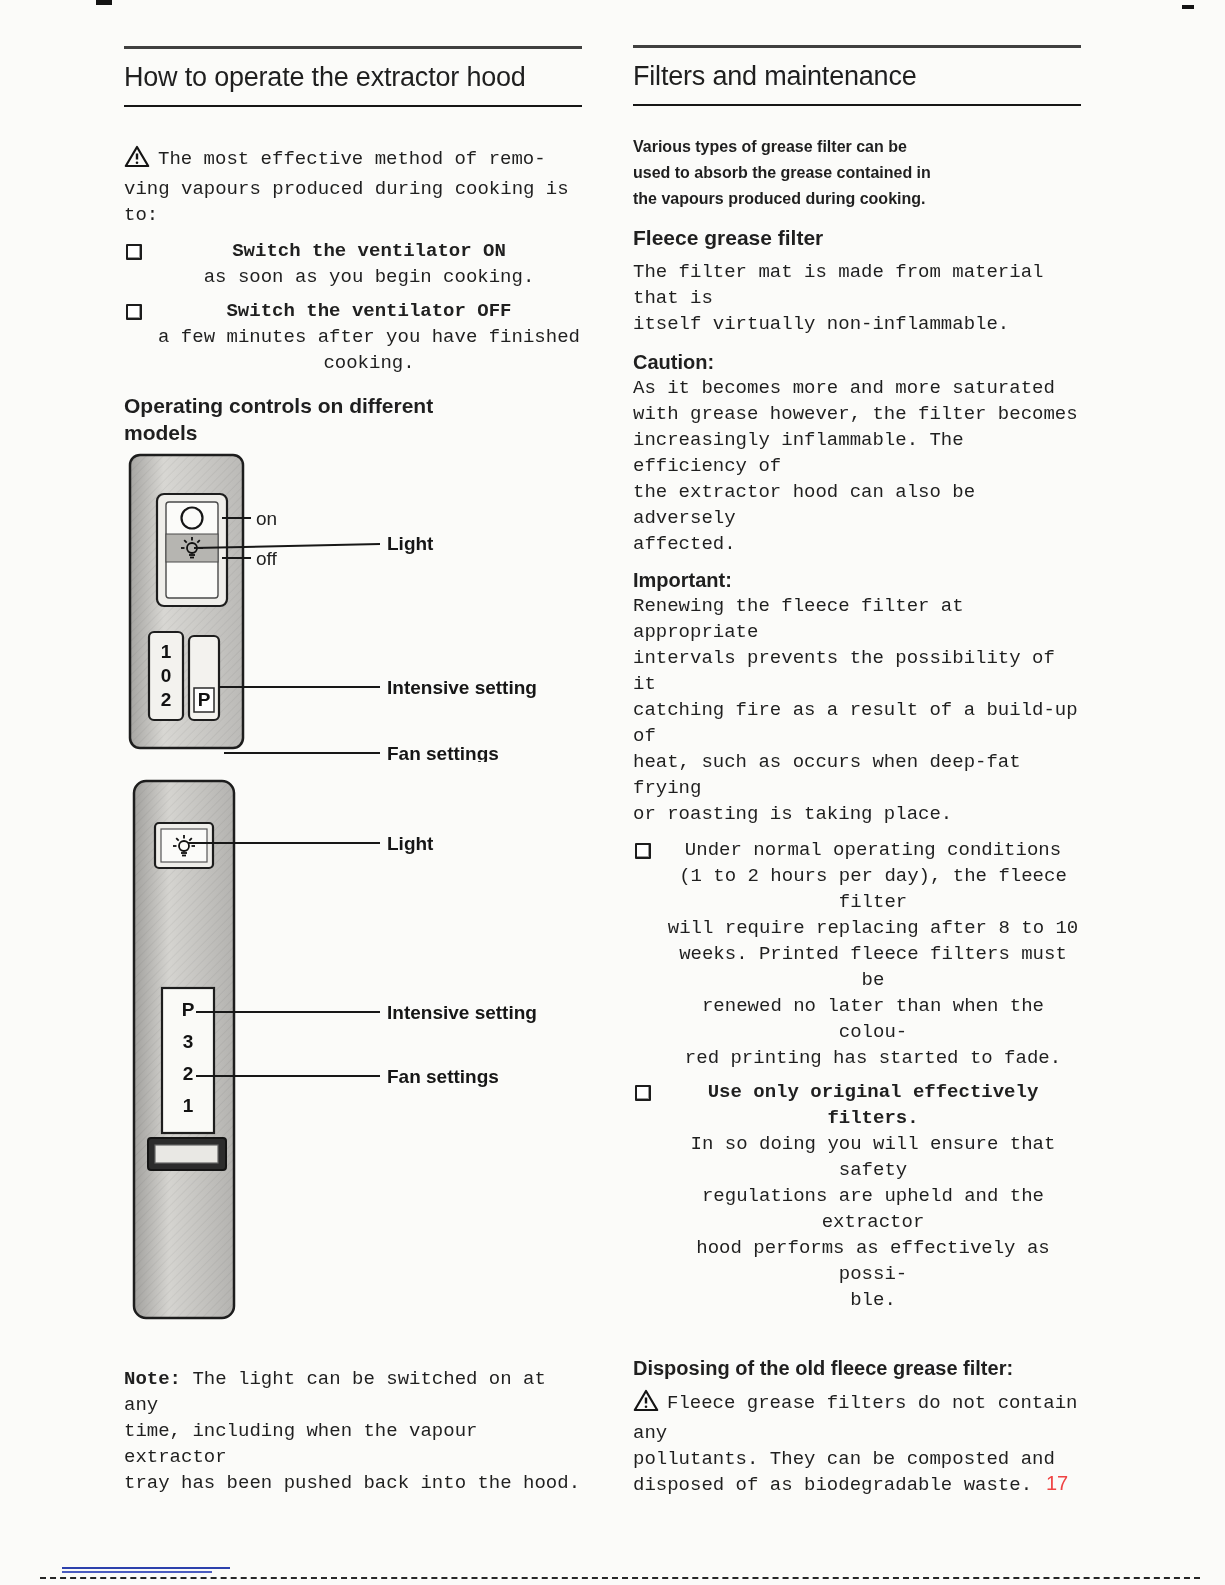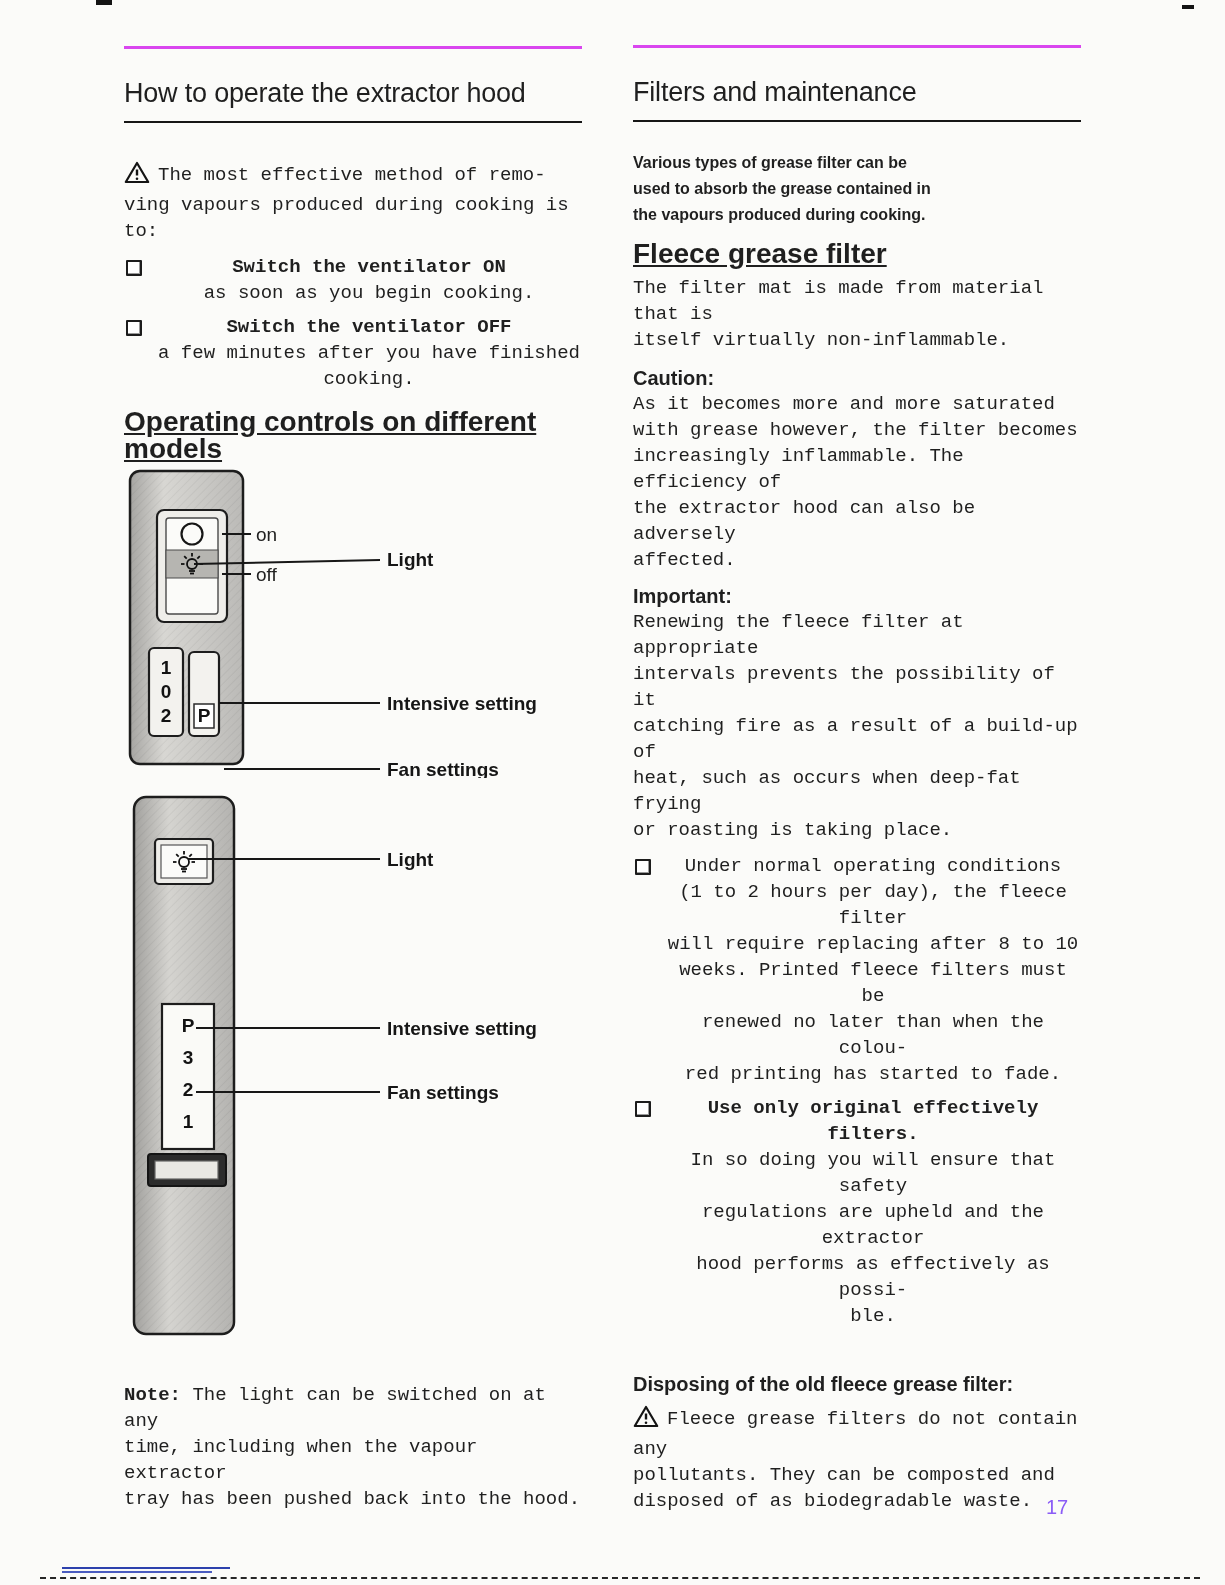--- a/index.html
+++ b/index.html
@@ -8,61 +8,61 @@
     width:1225px; height:1585px;
     background:#fbfbf9;
     font-family:"Liberation Sans", sans-serif;
     color:#1f1f1f;
     overflow:hidden;
   }
   .col { position:absolute; }
   .col-left  { left:124px; top:46px;  width:458px; }
   .col-right { left:633px; top:45px;  width:448px; }
 
-  .title-block { border-top:3px solid #d946ef; border-bottom:2px solid #161616; padding:27px 0 11px 0; }
+  .title-block { border-top:3px solid #404040; border-bottom:2px solid #161616; padding:11px 0 11px 0; }
   .doc-title { margin:0; font-size:27px; font-weight:400; line-height:34px; letter-spacing:-0.2px; white-space:nowrap; }
 
   .body { font-size:19px; line-height:26px; margin:0;font-family:Liberation Mono, monospace; }
   .pre  { white-space:pre-line; }
   .bold { font-weight:700; }
 
   .intro { margin-top:38px; }
   .warn-icon { display:inline-block; vertical-align:-4px; margin-right:8px; }
 
   .bullets { margin-top:10px; }
   .bullet { display:flex; margin-bottom:8px;text-align:center; }
   .bullet-marker {
     flex:0 0 auto; width:12px; height:12px;
     border:2px solid #1c1c1c; border-radius:1px; background:#fff;
     box-shadow:inset -1px -1px 0 #9a9a9a;
     margin:6px 14px 0 2px;
   }
   .bullet-body { flex:1 1 auto; }
 
-  .h2 { font-size:28px; font-weight:700; line-height:27px; margin:0;text-decoration:underline; }
+  .h2 { font-size:21px; font-weight:700; line-height:27px; margin:0; }
   .h3 { font-size:20px; font-weight:700; line-height:26px; margin:0; }
 
   .h2-controls { margin-top:16px; }
   .figure { position:relative; width:460px; }
   .figure-1 { margin-top:6px;  height:310px; }
   .figure-2 { margin-top:14px; height:550px; }
   .figure svg { position:absolute; left:0; top:0; }
   .note { margin-top:40px; }
 
   .lead { margin-top:28px; font-size:16px; line-height:26px; font-weight:700; }
   .h2-fleece { margin-top:12px; }
   .fleece-text { margin-top:8px; }
   .h3-caution { margin-top:12px; }
   .h3-important { margin-top:10px; }
   .h3-renewing { margin-top:24px; }
   .r-bullets { margin-top:10px; }
   .h3-disposing { margin-top:42px; }
   .disposing { margin-top:8px; }
 
-  .page-number { position:absolute; left:1046px; top:1472px; font-size:20px; color:#8b5cf6;margin-top:24px; }
+  .page-number { position:absolute; left:1046px; top:1472px; font-size:20px; color:#ef4444; }
 
   
   .svg-lbl-b { font-family:"Liberation Sans",sans-serif; font-size:19px; font-weight:700; fill:#161616; }
   .svg-lbl   { font-family:"Liberation Sans",sans-serif; font-size:19px; font-weight:400; fill:#222; }
   .svg-dig   { font-family:"Liberation Sans",sans-serif; font-size:19px; font-weight:700; fill:#121212; text-anchor:middle; }
   .ldr { stroke:#171717; stroke-width:2; }
 
   
   .artifact { position:absolute; background:#141414; }
   .art-blue1 { position:absolute; left:62px;  top:1567px; width:168px; height:2px; background:#2d41ad; }

